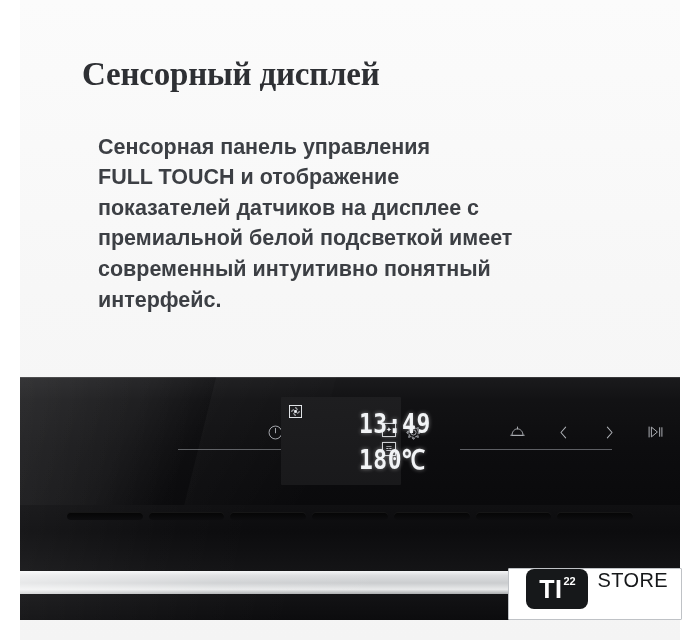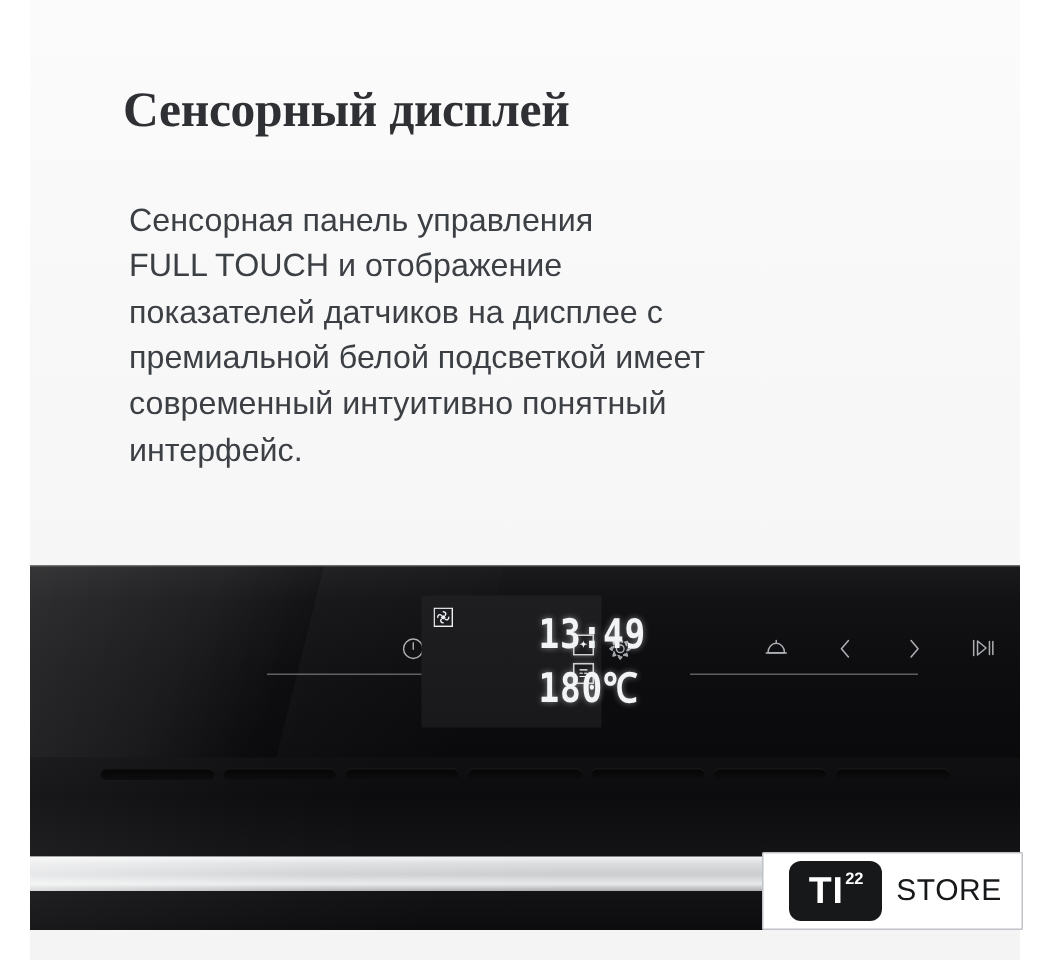--- a/index.html
+++ b/index.html
@@ -33,24 +33,24 @@
     font-size:33px;
     font-weight:bold;
     color:#2e3034;
     letter-spacing:-0.2px;
     line-height:1.15;
     margin:0 0 38px 0;
     font-family:Liberation Serif, serif;
   }
   .body-copy{
     font-size:21.5px;
-    font-weight:400;
+    font-weight:700;
     color:#3c3f44;
     line-height:1.42;
-    margin:4px;
+    margin:16px;
     white-space:pre-line;
   }
 
   
   .oven{
     position:absolute;
     left:20px;top:377px;width:660px;height:243px;
     overflow:hidden;
     background:#0a0a0a;
     z-index:2;
@@ -169,21 +169,21 @@
     position:absolute;left:0;top:217px;width:100%;height:26px;
     background:
       linear-gradient(104deg, rgba(255,255,255,0.055) 0%, rgba(255,255,255,0.015) 26%, rgba(255,255,255,0) 42%),
       linear-gradient(180deg,#131315 0%,#0c0c0e 100%);
   }
 
   
   .logo{
     position:absolute;right:14px;bottom:20px;z-index:9;
     height:52px;
-    display:flex;align-items:center;
+    display:flex;align-items:flex-start;
     background:#ffffff;
     border:1.5px solid #bfc2c6;
     border-radius:1px;
     padding:0 13px 0 17px;
     box-sizing:border-box;
   }
   .logo-mark{
     background:#16181a;
     border-radius:8px;
     height:40px;

